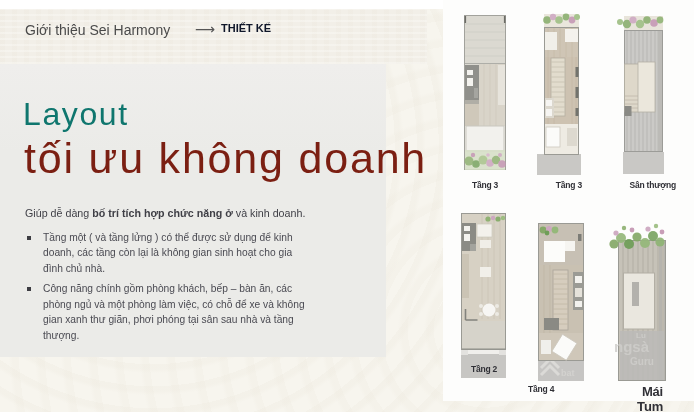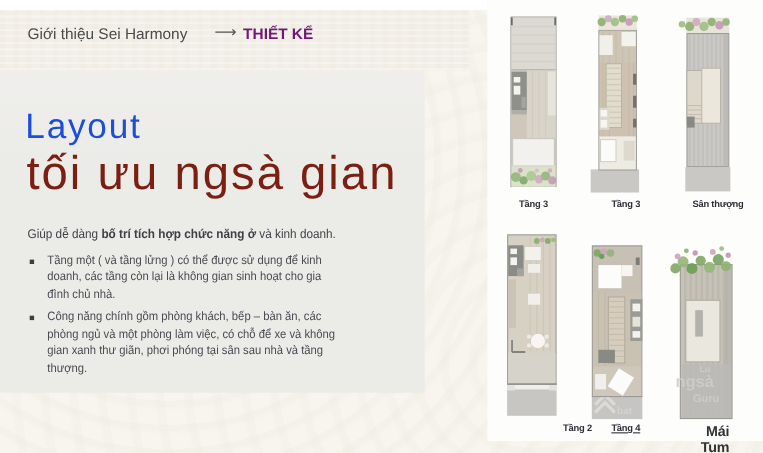--- a/index.html
+++ b/index.html
@@ -19,27 +19,27 @@
 <div class="abs" style="left:443px;top:0;width:251px;height:401px;background:#fdfdfc;"></div>
 
 <div class="abs" style="left:0;top:9px;width:427px;height:55px;background:#f2efe8;
   background-image:repeating-linear-gradient(0deg, rgba(250,249,245,.45) 0 2px, rgba(242,239,232,0) 2px 6px),
   repeating-linear-gradient(90deg, rgba(237,232,222,.35) 0 5px, rgba(242,239,232,0) 5px 12px);"></div>
 
 <div class="abs" style="left:25px;top:22px;font-size:14px;font-weight:normal;color:#4a4a4a;">Giới thiệu Sei Harmony</div>
 
 <div class="abs" style="left:195px;top:21px;font-size:14px;color:#555;">⟶</div>
 
-<div class="abs" style="left:221px;top:22px;font-size:14px;font-weight:bold;color:#701a75;">THIẾT KỂ</div>
+<div class="abs" style="left:221px;top:22px;font-size:11px;font-weight:bold;color:#0f172a;">THIẾT KỂ</div>
 
 <div class="abs" style="left:0;top:64px;width:386px;height:293px;background:linear-gradient(#efeeec,#ebebe8 30%);"></div>
 
-<div class="abs" style="left:23px;top:96px;font-size:32px;letter-spacing:1.6px;color:#1d4ed8;">Layout</div>
-
-<div class="abs" style="left:24px;top:134px;font-size:43px;letter-spacing:1.8px;color:#7b1f12;">tối ưu ngsà gian</div>
+<div class="abs" style="left:23px;top:96px;font-size:32px;letter-spacing:1.6px;color:#0f766e;">Layout</div>
+
+<div class="abs" style="left:24px;top:134px;font-size:43px;letter-spacing:1.8px;color:#7b1f12;">tối ưu không doanh</div>
 
 <div class="abs" style="left:25px;top:206.5px;font-size:11.5px;color:#3f3f46;transform:scaleX(.93);transform-origin:0 0;white-space:nowrap;">Giúp dễ dàng <b>bố trí tích hợp chức năng ở</b> và kinh doanh.</div>
 
 <div class="abs" style="left:27px;top:236px;width:3.5px;height:3.5px;background:#3c3c42;"></div>
 
 <div class="abs" style="left:43px;top:229.5px;font-size:11px;line-height:15.6px;color:#4a4a52;transform:scaleX(.93);transform-origin:0 0;white-space:nowrap;">Tầng một ( và tầng lửng ) có thể được sử dụng để kinh<br>doanh, các tầng còn lại là không gian sinh hoạt cho gia<br>đình chủ nhà.</div>
 
 <div class="abs" style="left:27px;top:287px;width:3.5px;height:3.5px;background:#3c3c42;"></div>
 
 <div class="abs" style="left:43px;top:281.3px;font-size:11px;line-height:15.6px;color:#4a4a52;transform:scaleX(.93);transform-origin:0 0;white-space:nowrap;">Công năng chính gồm phòng khách, bếp – bàn ăn, các<br>phòng ngủ và một phòng làm việc, có chỗ để xe và không<br>gian xanh thư giãn, phơi phóng tại sân sau nhà và tầng<br>thượng.</div>
@@ -220,21 +220,21 @@
 
   <path d="M465.5 309v11 M465.5 320h12" stroke="#83837d" stroke-width="1.6"></path>
 
   <g>
     <rect x="462" y="321" width="43" height="28" fill="#d6d3ca"></rect>
   </g>
 
   <path d="M462 349h44" stroke="#8f8f89" stroke-width="1"></path>
 </svg>
 
-<div class="abs" style="left:463px;top:384px;width:42px;text-align:center;font-size:8.5px;font-weight:bold;color:#303036;letter-spacing:-0.2px;margin-left:41px;">Tầng 2</div>
+<div class="abs" style="left:463px;top:364px;width:42px;text-align:center;font-size:8.5px;font-weight:bold;color:#303036;letter-spacing:-0.2px;">Tầng 2</div>
 
 <svg class="abs" style="left:533px;top:214px;" width="56" height="170" viewBox="533 214 56 170">
 
   <g>
     <rect x="538" y="360" width="46" height="21" fill="#c6c5c3"></rect>
     <path d="M541 375l9-9 9 9 M541 368l9-9 9 9" stroke="#dbdad7" stroke-width="3" fill="none"></path>
     <text x="561" y="376" font-size="9" font-weight="bold" fill="#d3d2cf" font-family="Liberation Sans, sans-serif">bat</text>
   </g>
 
   <rect x="538.5" y="223.5" width="45" height="137" fill="#c7c0b4" stroke="#9a9a94" stroke-width="1"></rect>
@@ -272,21 +272,21 @@
 
   <rect x="544" y="318" width="15" height="12" fill="#8a8a84"></rect>
 
   <g>
     <rect x="539" y="333" width="44" height="27" fill="#cfc7b9"></rect>
     <rect x="556" y="337" width="17" height="20" fill="#fbfbf9" stroke="#ccc8be" stroke-width="0.8" transform="rotate(32 564 347)"></rect>
     <rect x="541" y="340" width="10" height="14" fill="#f0efeb"></rect>
   </g>
 </svg>
 
-<div class="abs" style="left:540px;top:384px;width:42px;text-align:right;font-size:8.5px;font-weight:bold;color:#303036;letter-spacing:-0.2px;text-decoration:underline;">Tầng 4</div>
+<div class="abs" style="left:528px;top:384px;width:42px;text-align:left;font-size:8.5px;font-weight:bold;color:#303036;letter-spacing:-0.2px;">Tầng 4</div>
 
 <svg class="abs" style="left:606px;top:214px;" width="64" height="170" viewBox="606 214 64 170">
 
   <rect x="618.5" y="240.5" width="47" height="140" fill="#c6c2b8" stroke="#9a9a94" stroke-width="1"></rect>
     <rect x="658" y="241" width="7" height="139" fill="#b6b4ae"></rect>
 
   <path d="M623 241v139M628 241v139M633 241v139M638 241v139M643 241v139M648 241v139M653 241v139M658 241v139M663 241v139" stroke="#bcb8ae" stroke-width="2"></path>
 
   <rect x="620" y="331" width="44" height="49" fill="#bbbab7" opacity="0.85"></rect>
 

